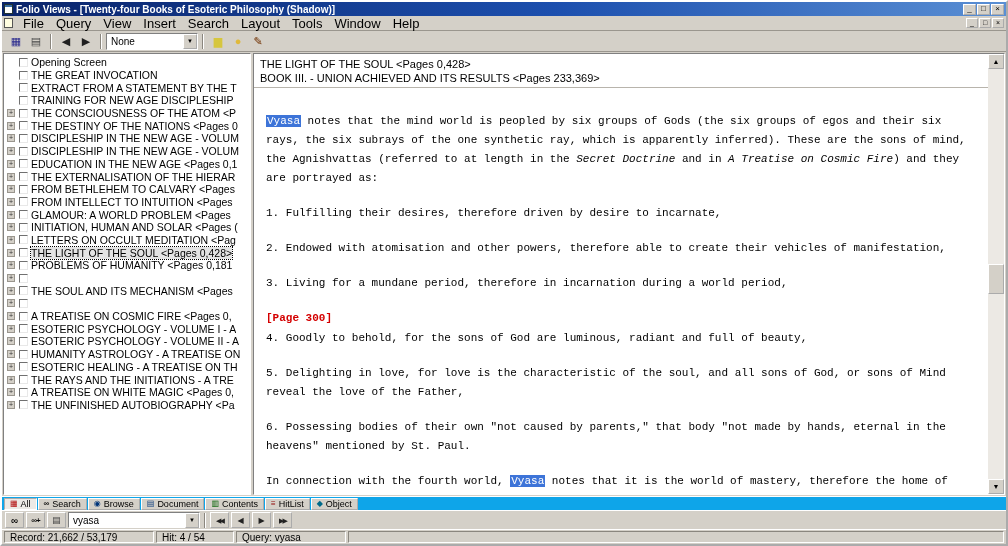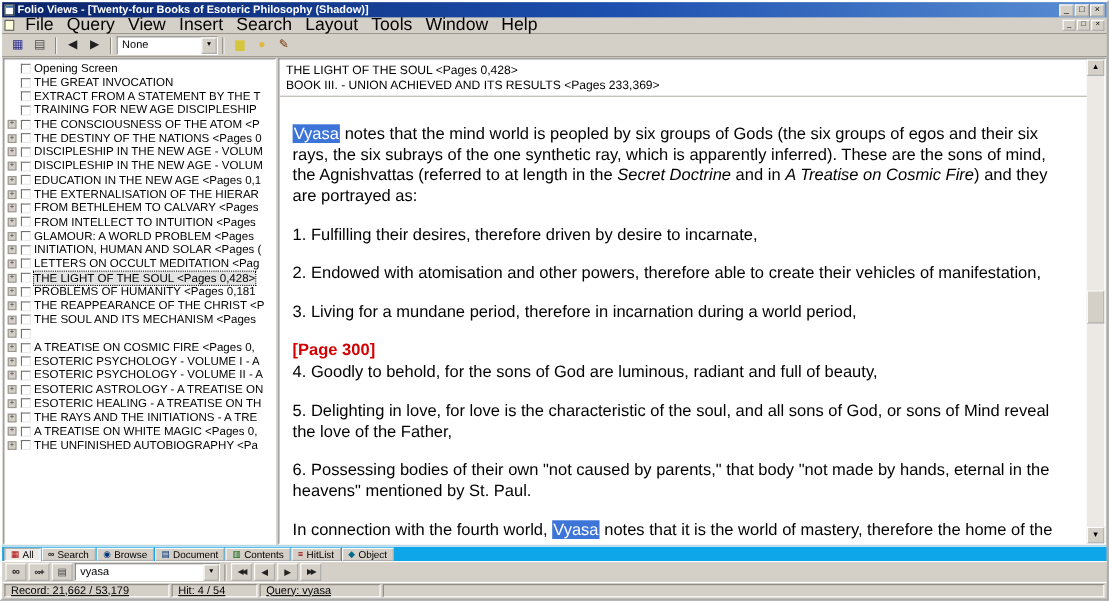--- a/index.html
+++ b/index.html
@@ -19,21 +19,21 @@
   .wbtn { width:13px; height:11px; background:#d4d0c8; border:1px outset #fff;
           font-size:8px; line-height:8px; text-align:center; color:#000; cursor:default;
           font-family:"Liberation Sans",sans-serif; padding:0; }
   .winbtns.mdi .wbtn { width:12px; height:10px; font-size:7px; }
 
   
   .menubar { height:15px; flex:0 0 15px; display:flex; align-items:center; gap:0;
              padding:0 2px; background:#d4d0c8; border-bottom:1px solid #9a968e; }
   .child-icon { width:9px; height:10px; background:#fffde0; border:1px solid #555; margin-right:4px; }
   .menu-items { display:flex; flex:1; }
-  .menu-item { font-size:16px; padding:0 6px; color:#000; }
+  .menu-item { font-size:13px; padding:0 6px; color:#000; }
 
   
   .toolbar { height:21px; flex:0 0 21px; display:flex; align-items:center; gap:2px;
              padding:0 4px; background:#d4d0c8; border-bottom:1px solid #9a968e; }
   .tbtn { width:20px; height:17px; display:flex; align-items:center; justify-content:center; }
   .tsep { width:2px; height:15px; border-left:1px solid #8a867e; border-right:1px solid #fff; margin:0 2px; }
   .ico { display:inline-block; font-size:11px; line-height:11px; color:#222; }
   .ico-save-icon::before        { content:"▦"; color:#2a2a8e; }
   .ico-print-icon::before       { content:"▤"; color:#4a4a4a; }
   .ico-back-icon::before        { content:"◀"; color:#202020; }
@@ -59,22 +59,22 @@
               font-size:7px; line-height:6px; text-align:center; color:#333; }
   .checkbox { flex:0 0 9px; width:9px; height:9px; background:#fff; border:1px solid;
               border-color:#707070 #e8e8e8 #e8e8e8 #707070; }
   .side-label { overflow:hidden; color:#000; }
   .side-row.selected .side-label { outline:1px dotted #000; background:#e4e4e4; }
 
   .content { flex:1 1 auto; background:#fff; border:1px solid;
              border-color:#808080 #fff #fff #808080; position:relative; overflow:hidden; }
   .content-header { padding:3px 6px 2px 6px; font-size:11px; line-height:14px; color:#000;
                     border-bottom:1px solid #b8b4ac; }
-  .content-body { padding:24px 22px 0 12px; font-family:Liberation Sans, sans-serif;
-                  font-size:15px; line-height:19px; color:#000; margin-right:16px; }
+  .content-body { padding:24px 22px 0 12px; font-family:Liberation Mono, monospace;
+                  font-size:11px; line-height:19px; color:#000; margin-right:16px; }
   .para { margin-bottom:16px; }
   .para-tight { margin-bottom:1px; }
   .run-normal { }
   .run-italic { font-style:italic; }
   .run-red { color:#d40000; font-weight:bold; }
   .run-hit { background:#3d74d8; color:#ffffff; padding:0 1px; }
 
   
   .vscroll { position:absolute; top:0; right:0; bottom:0; width:16px; background:#ece9e4; }
   .sb-btn { position:absolute; left:0; width:16px; height:15px; background:#d4d0c8;
@@ -108,21 +108,21 @@
   .ico-advanced-query-icon::before  { content:"∞+"; font-weight:bold; color:#101010; font-size:8px; letter-spacing:-1px; }
   .ico-word-wheel-icon::before      { content:"▤"; color:#444; font-size:9px; }
   .qcombo { width:132px; height:16px; }
   .ico-first-hit-icon::before    { content:"◀◀"; font-size:7px; letter-spacing:-2px; }
   .ico-previous-hit-icon::before { content:"◀";  font-size:8px; }
   .ico-next-hit-icon::before     { content:"▶";  font-size:8px; }
   .ico-last-hit-icon::before     { content:"▶▶"; font-size:7px; letter-spacing:-2px; }
 
   
   .statusbar { height:15px; flex:0 0 15px; display:flex; gap:2px; align-items:center;
-               padding:1px 2px; background:#d4d0c8; border-top:1px solid #fff;text-decoration:underline; }
+               padding:1px 2px; background:#d4d0c8; border-top:1px solid #fff; }
   .scell { height:12px; display:flex; align-items:center; padding:0 5px; font-size:10px;
            color:#000; border:1px solid; border-color:#8a867e #fff #fff #8a867e; white-space:nowrap; }
   .scell.grow { flex:1; }
 </style>
 </head>
 <body>
 
 <div class="window">
 
   <div class="titlebar">
@@ -303,21 +303,20 @@
             <span class="expander">+</span>
           </span>
           <span class="checkbox"></span>
           <span class="side-label">PROBLEMS OF HUMANITY &lt;Pages 0,181</span>
         </div>
         <div class="side-row">
           <span class="gutter">
             <span class="expander">+</span>
           </span>
           <span class="checkbox"></span>
-          <span class="side-label">THE REAPPEARANCE OF THE CHRIST &lt;P</span>
         </div>
         <div class="side-row">
           <span class="gutter">
             <span class="expander">+</span>
           </span>
           <span class="checkbox"></span>
           <span class="side-label">THE SOUL AND ITS MECHANISM &lt;Pages</span>
         </div>
         <div class="side-row">
           <span class="gutter">
@@ -344,21 +343,21 @@
             <span class="expander">+</span>
           </span>
           <span class="checkbox"></span>
           <span class="side-label">ESOTERIC PSYCHOLOGY - VOLUME II - A</span>
         </div>
         <div class="side-row">
           <span class="gutter">
             <span class="expander">+</span>
           </span>
           <span class="checkbox"></span>
-          <span class="side-label">ESOTERIC ASTROLOGY - A TREATISE ON</span>
+          <span class="side-label">HUMANITY ASTROLOGY - A TREATISE ON</span>
         </div>
         <div class="side-row">
           <span class="gutter">
             <span class="expander">+</span>
           </span>
           <span class="checkbox"></span>
           <span class="side-label">ESOTERIC HEALING - A TREATISE ON TH</span>
         </div>
         <div class="side-row">
           <span class="gutter">

